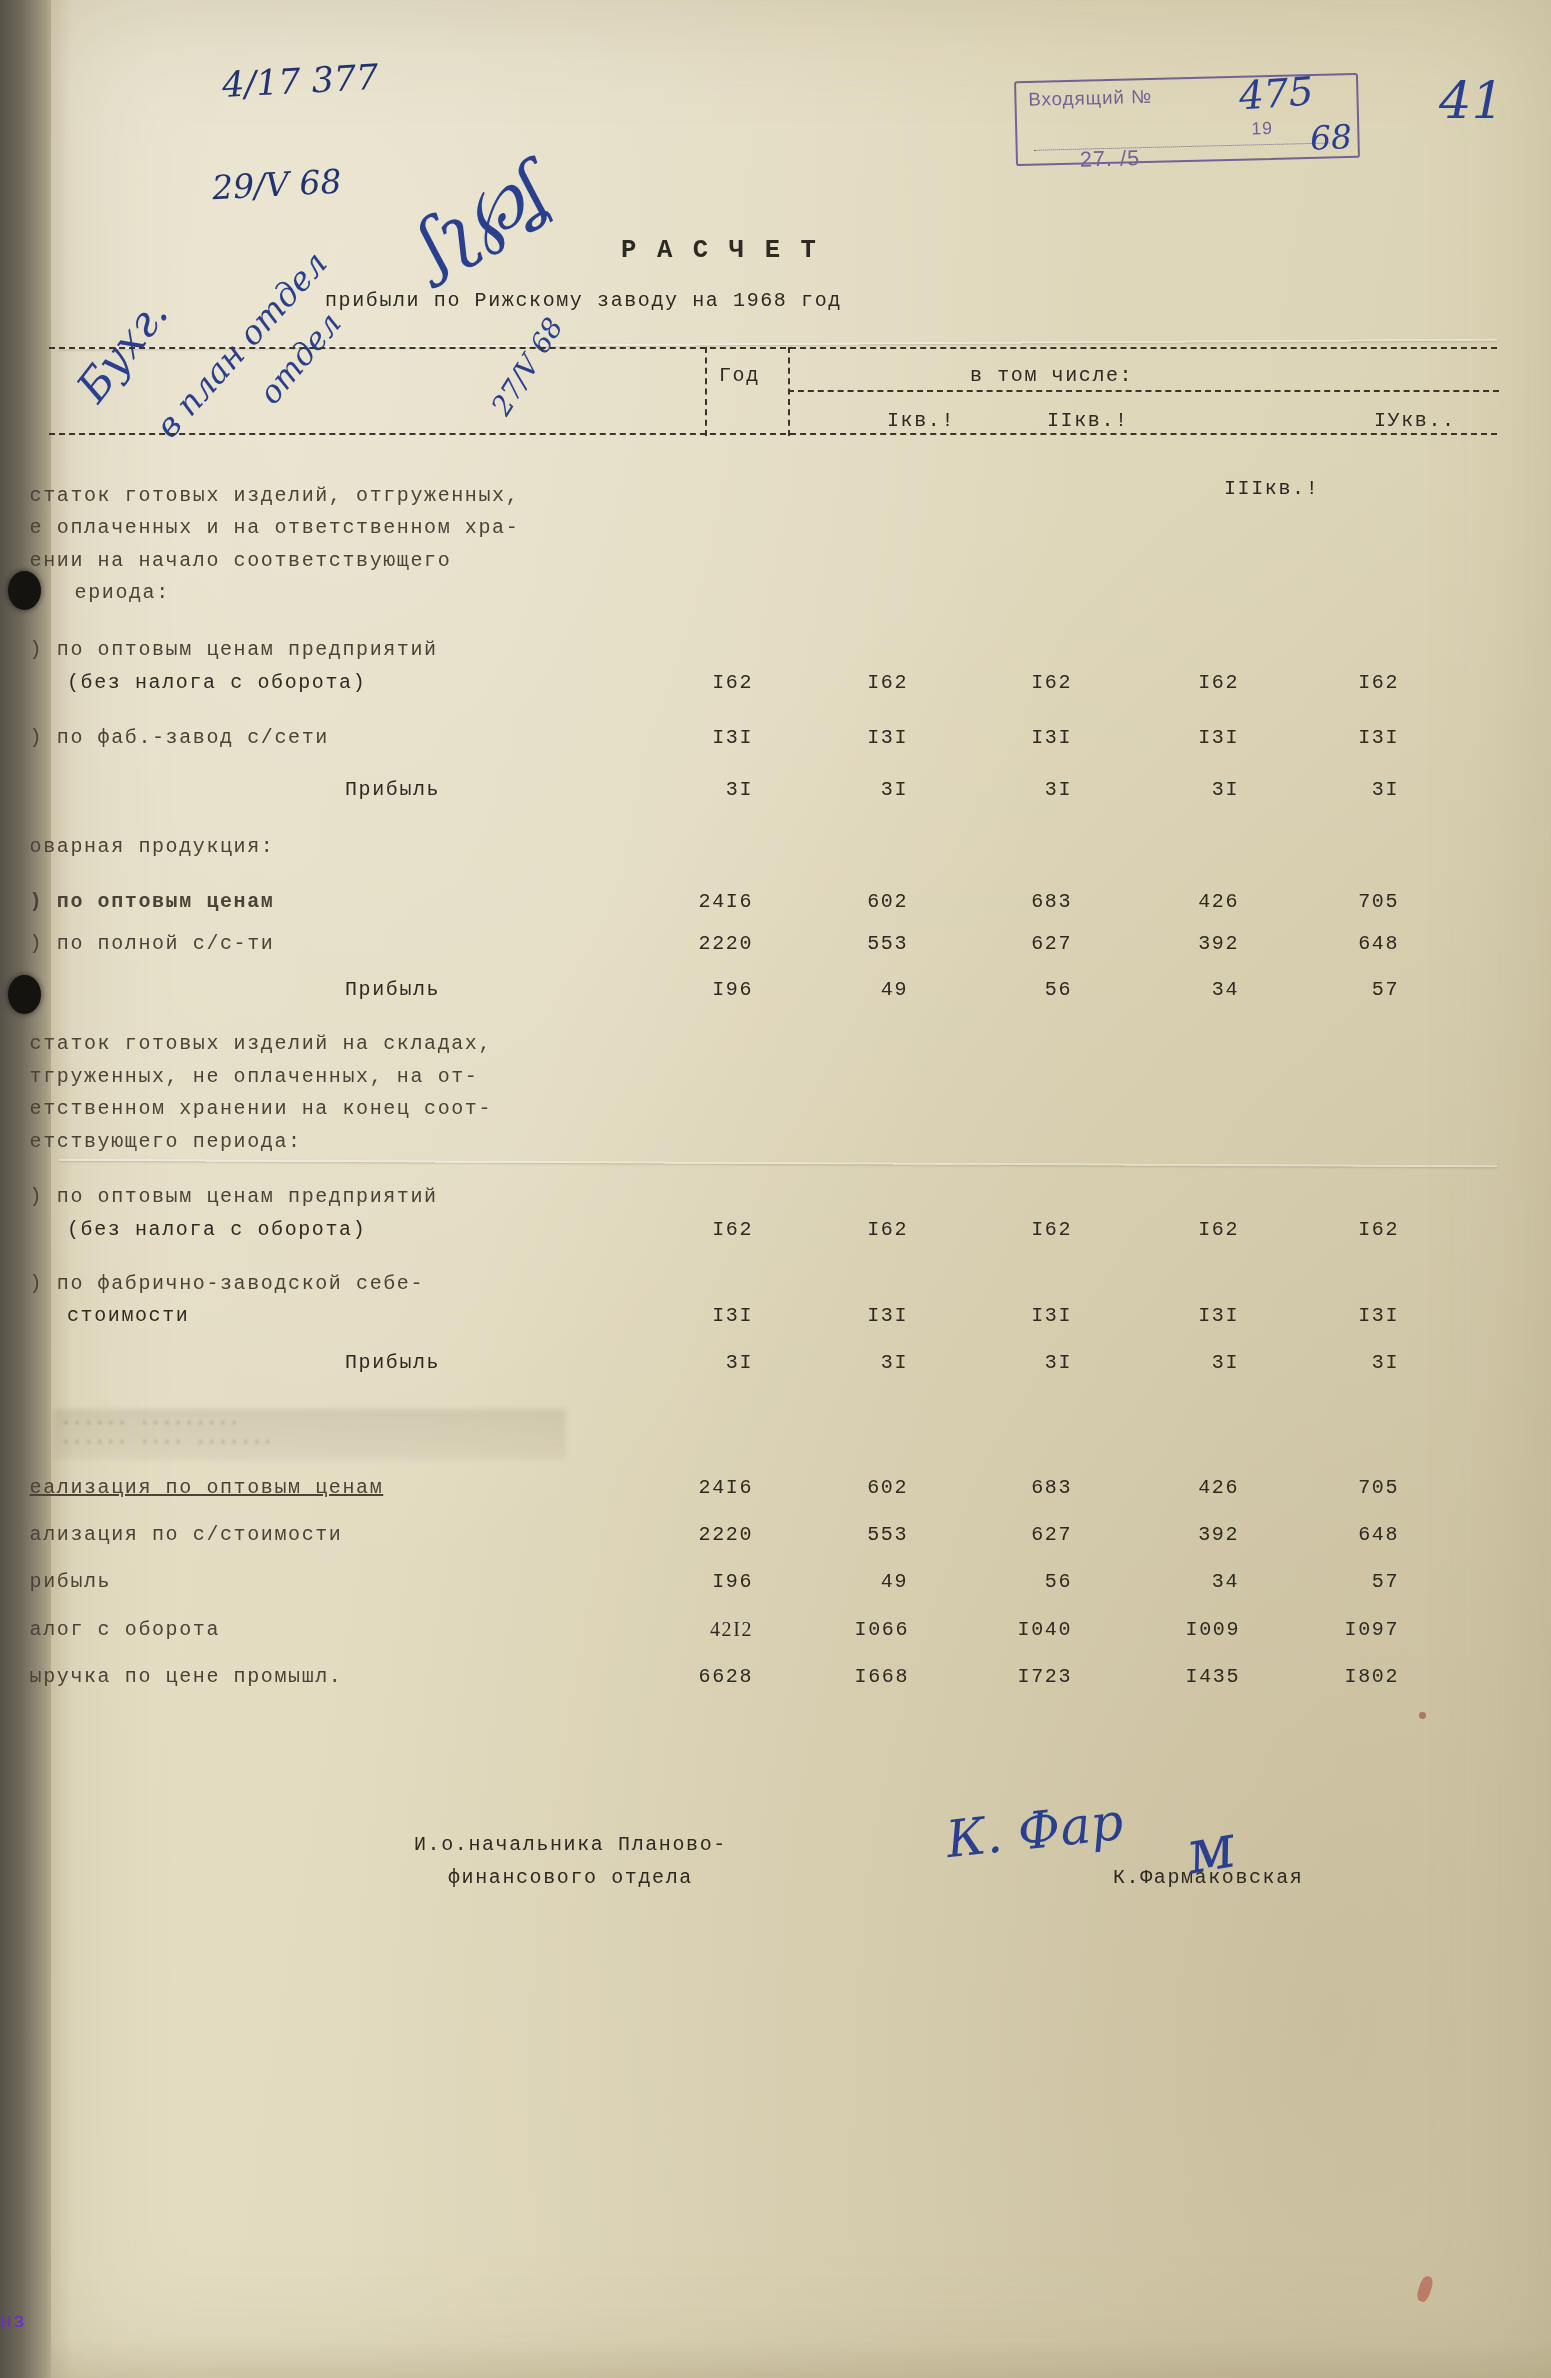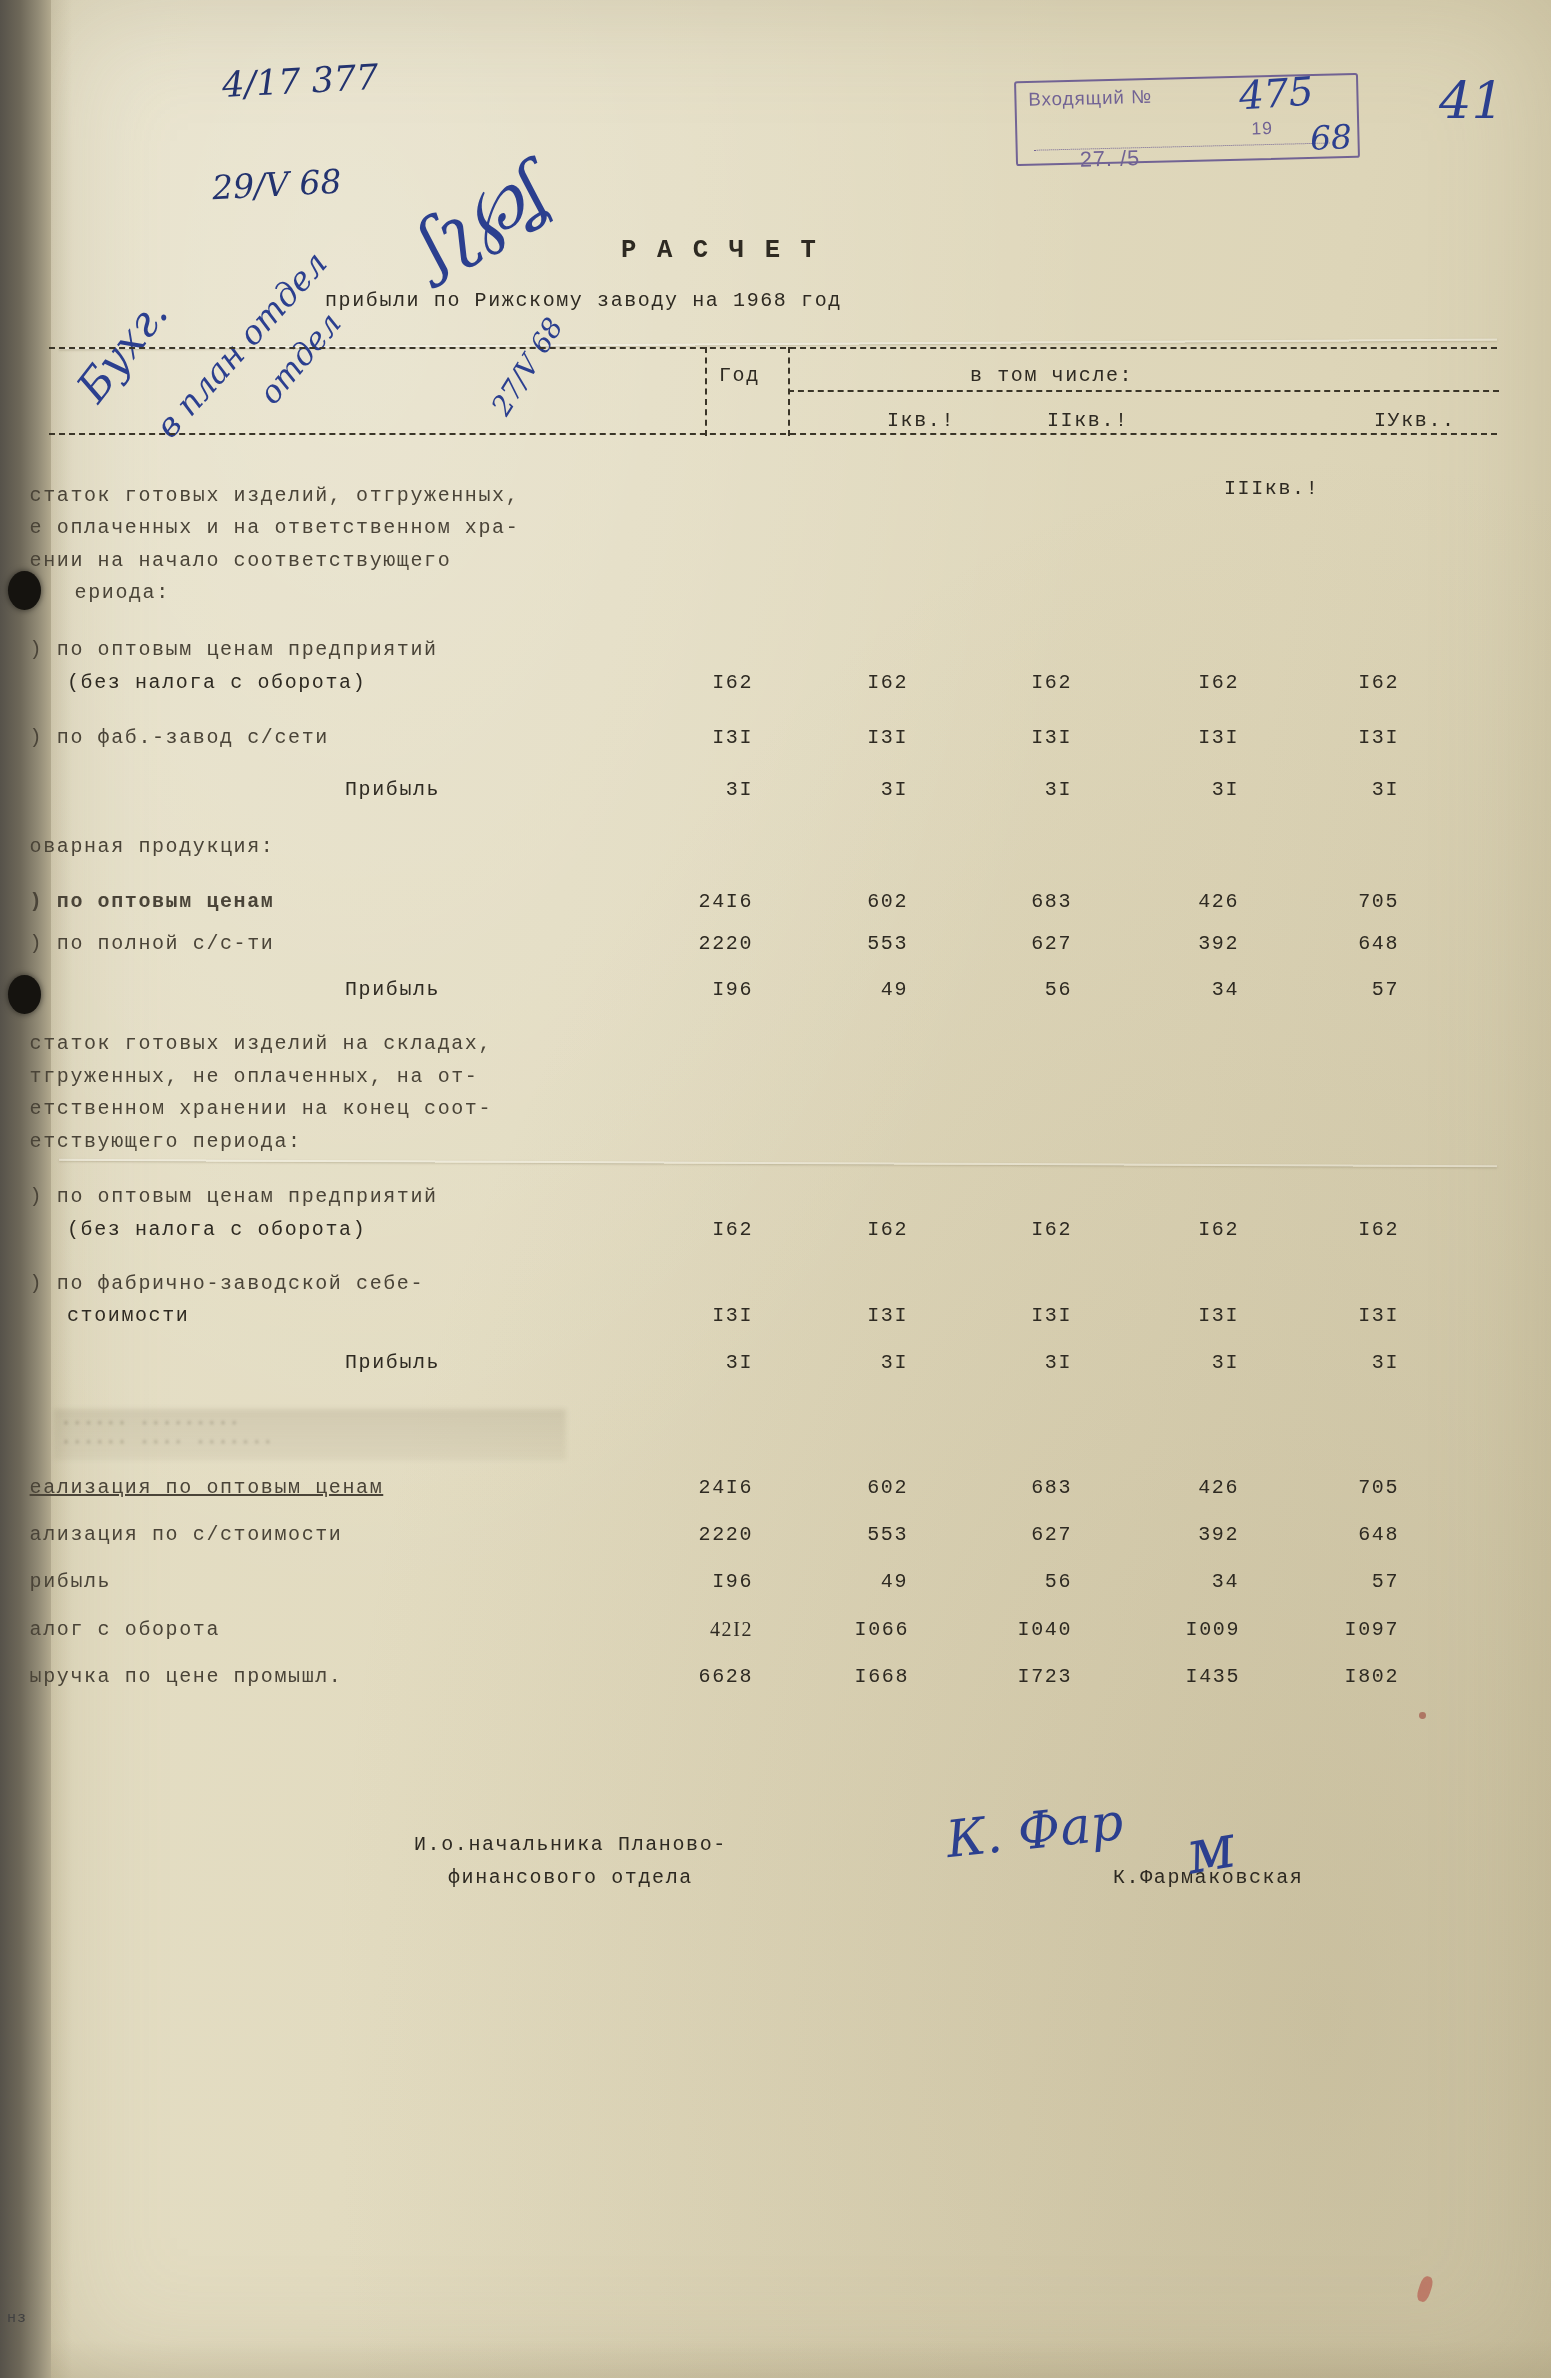--- a/index.html
+++ b/index.html
@@ -164,24 +164,24 @@
     color: rgba(70,62,45,0.45);
     font-size: 16.7px;
     letter-spacing: 1.2px;
     white-space: pre;
     filter: blur(1.6px);
   }
 
   
   .bmark {
     position: absolute;
-    left: 7px;
+    left: 0;
     top: 2310px;
-    color: #404040;
-    font-size: 15px;
+    color: #6d28d9;
+    font-size: 20px;
     letter-spacing: 1px;
   }
   .redmark {
     position: absolute;
     left: 1419px;
     top: 2276px;
     width: 11.8px;
     height: 25.6px;
     background: #b0443a;
     opacity: .55;

